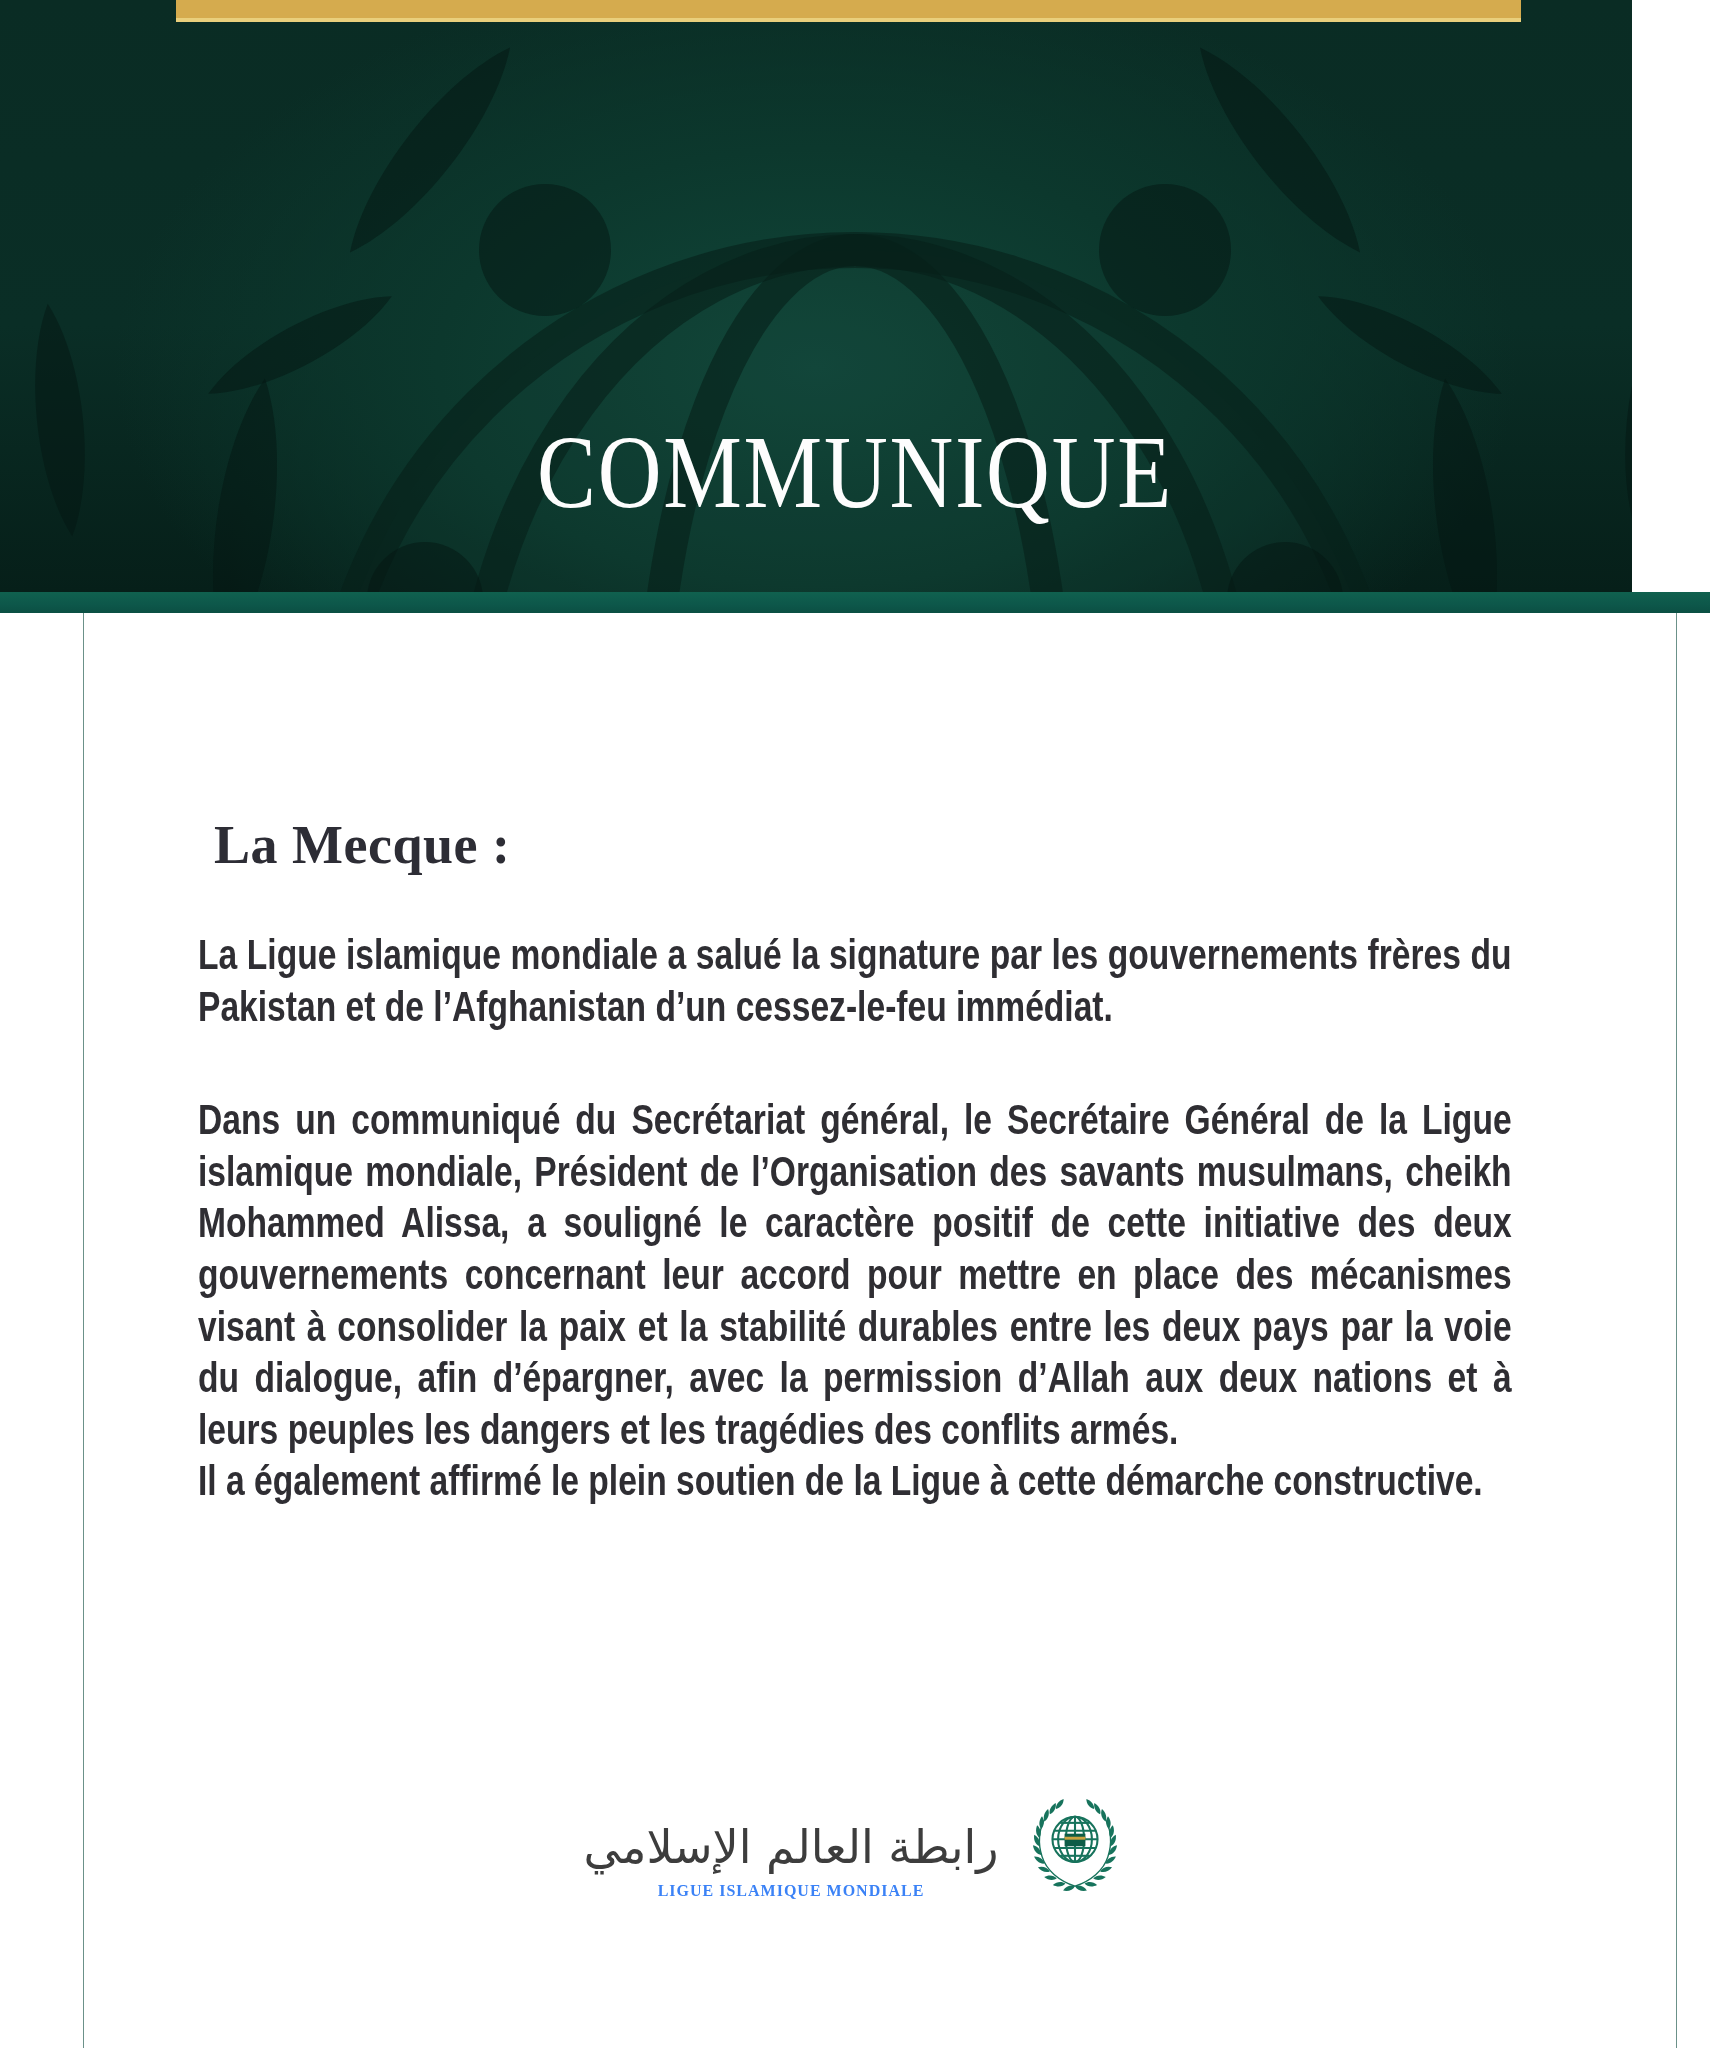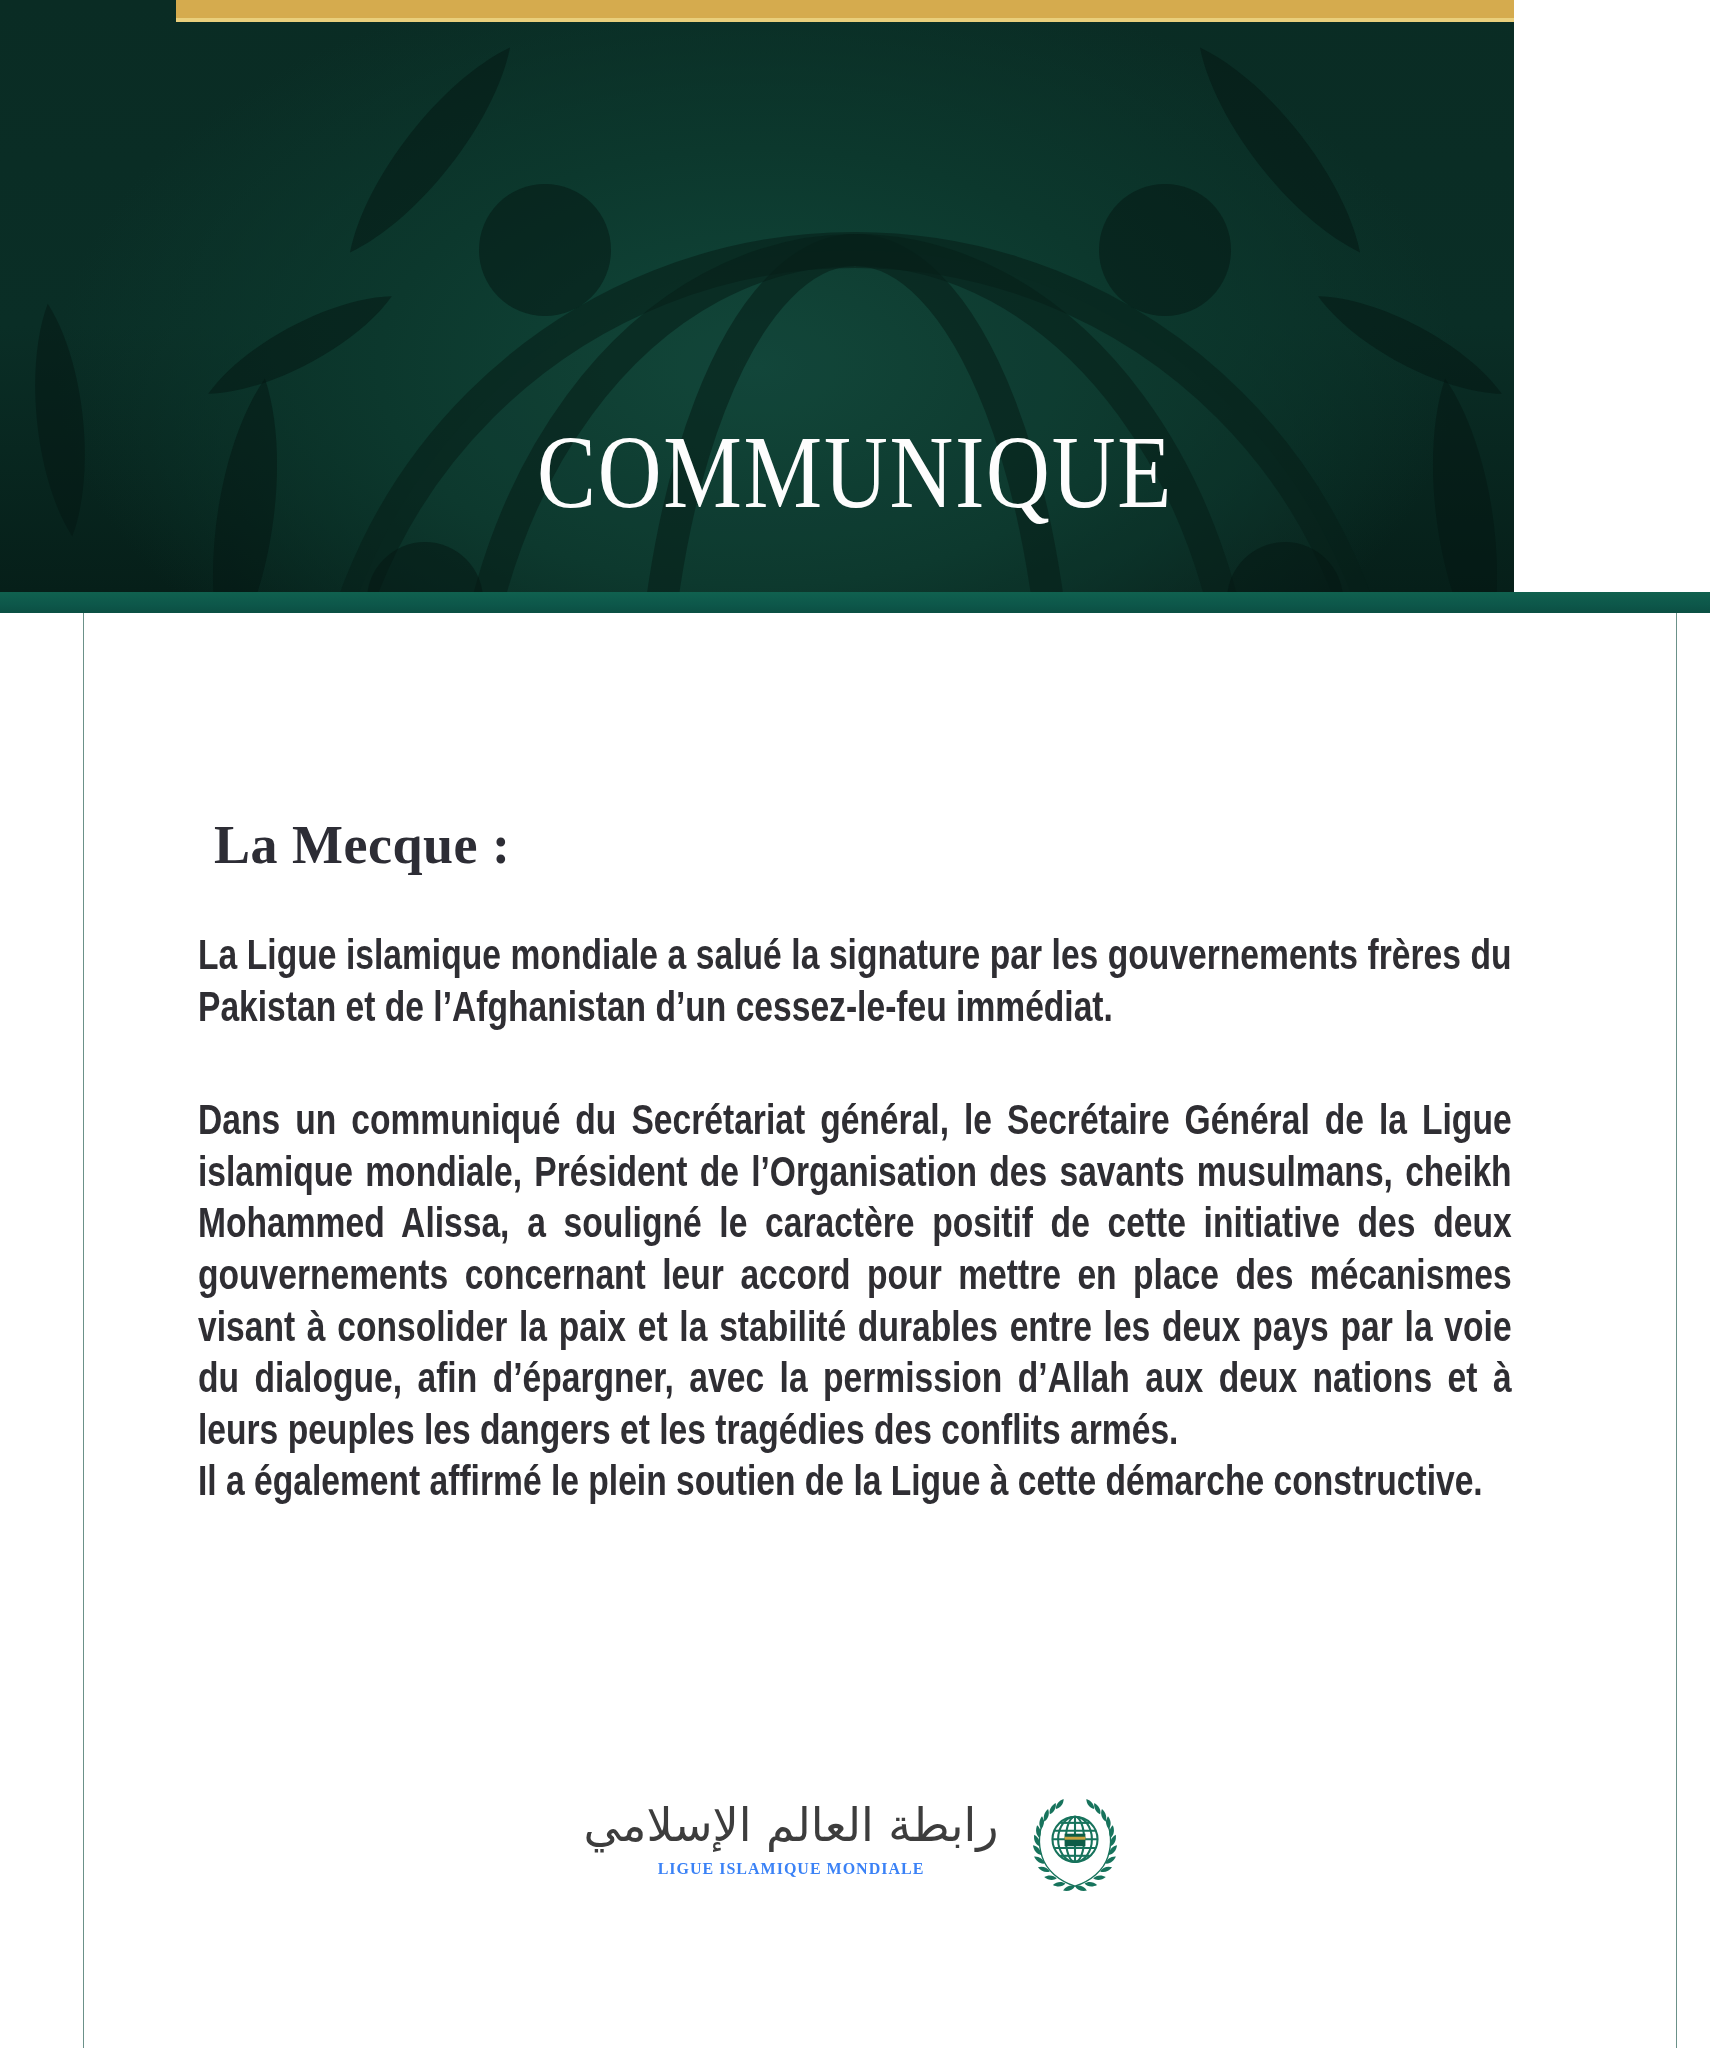--- a/index.html
+++ b/index.html
@@ -3,21 +3,21 @@
 <meta charset="utf-8">
 <style>
   html,body{margin:0;padding:0;}
   body{
     width:1710px;height:2048px;position:relative;overflow:hidden;
     background:#ffffff;
     font-family:"Liberation Sans",sans-serif;
   }
   
   .hero{
-    position:absolute;left:0;top:0;width:1514px;height:592px;
+    position:absolute;left:0;top:0;width:1632px;height:592px;
     background:
       radial-gradient(ellipse 900px 520px at 50% 62%, #11473a 0%, #0c382d 42%, rgba(10,43,35,0) 78%),
       linear-gradient(180deg,#0a2c24 0%, #0a2e26 55%, #061f19 100%);
     overflow:hidden;
   }
   .hero-art{position:absolute;left:0;top:0;}
   .gold-bar{
     position:absolute;left:176px;top:0;width:1345px;height:18px;
     background:#d5ab4e;border-bottom:4px solid #e9cf7c;
   }
@@ -45,21 +45,21 @@
     position:absolute;left:198px;top:929px;width:1642px;
     transform:scaleX(0.8);transform-origin:0 0;
     color:#2f2e33;font-weight:700;font-size:42px;line-height:51.6px;
     text-align:justify;
   }
   .para{margin:0;}
   .para-gap{margin-bottom:62px;}
   
   .logo-block{
     position:absolute;left:0;top:1796px;width:1710px;
-    display:flex;justify-content:center;align-items:flex-start;gap:24px;
+    display:flex;justify-content:center;align-items:flex-end;gap:24px;
   }
   .logo-text{display:flex;flex-direction:column;align-items:center;}
   .logo-arabic{
     font-family:"DejaVu Sans",sans-serif;font-size:46px;line-height:1.3;
     color:#3d3d3d;direction:rtl;white-space:nowrap;
   }
   .logo-french{
     margin-top:4px;font-family:"Liberation Serif",serif;font-weight:700;
     font-size:16px;letter-spacing:1px;color:#3b82f6;white-space:nowrap;
   }

